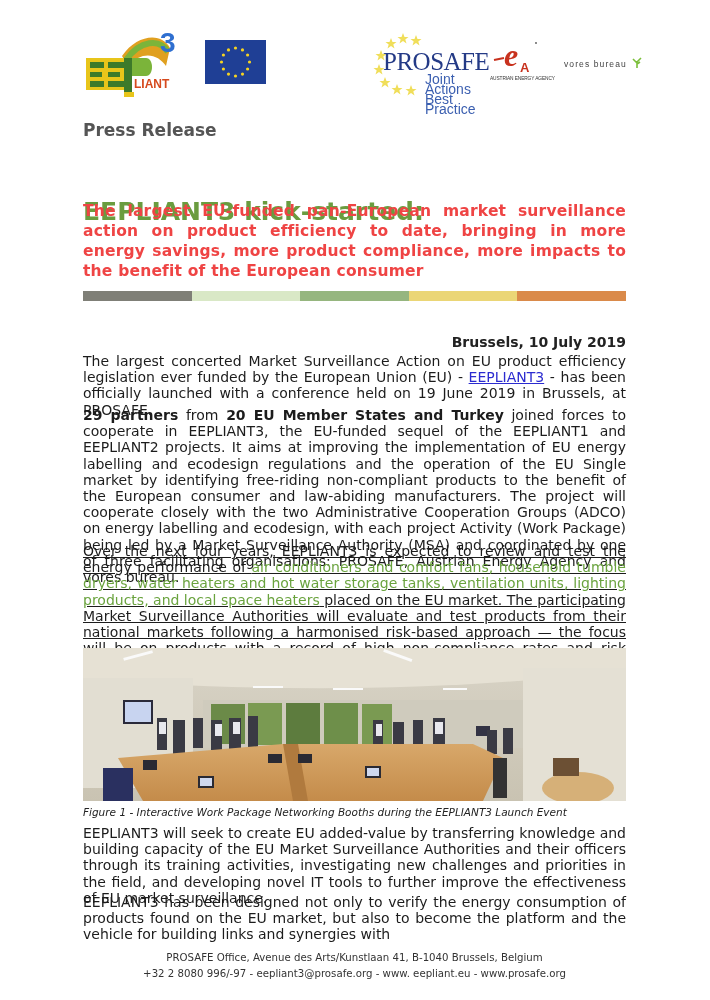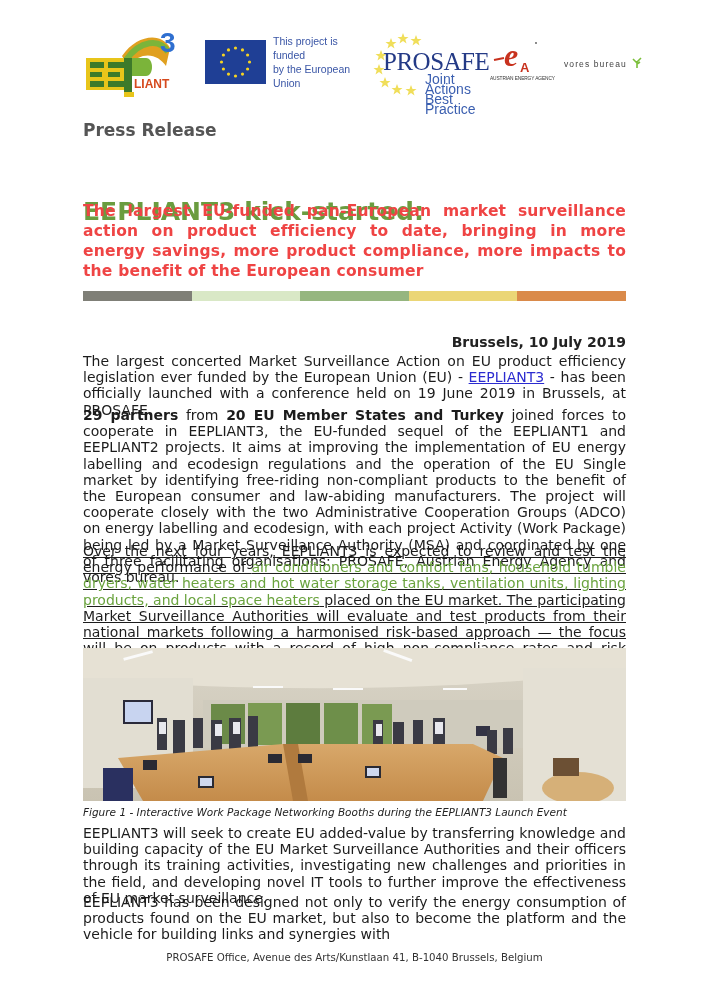--- a/index.html
+++ b/index.html
@@ -85,24 +85,20 @@
           <circle cx="42.6" cy="29" r="1.6"></circle>
           <circle cx="37.5" cy="34.1" r="1.6"></circle>
           <circle cx="30.5" cy="36" r="1.6"></circle>
           <circle cx="23.5" cy="34.1" r="1.6"></circle>
           <circle cx="18.4" cy="29" r="1.6"></circle>
           <circle cx="16.5" cy="22" r="1.6"></circle>
           <circle cx="18.4" cy="15" r="1.6"></circle>
           <circle cx="23.5" cy="9.9" r="1.6"></circle>
         </g>
       </svg>
-    </div>
-    <div class="eu-text">
-      <div>This project is funded</div>
-      <div>by the European Union</div>
     </div>
   </div>
 
   <div class="logo prosafe-logo">
     <svg width="110" height="66" viewBox="0 0 110 66" style="position:absolute;left:0;top:0;">
       <g fill="#f0de5a">
         <polygon points="18,8 19.5,12 23.5,12 20.3,14.5 21.5,18.5 18,16 14.5,18.5 15.7,14.5 12.5,12 16.5,12"></polygon>
         <polygon points="30,3 31.5,7 35.5,7 32.3,9.5 33.5,13.5 30,11 26.5,13.5 27.7,9.5 24.5,7 28.5,7"></polygon>
         <polygon points="43,5 44.5,9 48.5,9 45.3,11.5 46.5,15.5 43,13 39.5,15.5 40.7,11.5 37.5,9 41.5,9"></polygon>
         <polygon points="8,20 9.5,24 13.5,24 10.3,26.5 11.5,30.5 8,28 4.5,30.5 5.7,26.5 2.5,24 6.5,24"></polygon>
@@ -230,13 +226,14 @@
   </svg>
 </div>
 
 <div class="content caption">Figure 1 - Interactive Work Package Networking Booths during the EEPLIANT3 Launch Event</div>
 
 <div class="content para p4">EEPLIANT3 will seek to create EU added-value by transferring knowledge and building capacity of the EU Market Surveillance Authorities and their officers through its training activities, investigating new challenges and priorities in the field, and developing novel IT tools to further improve the effectiveness of EU market surveillance.</div>
 <div class="content para p5">EEPLIANT3 has been designed not only to verify the energy consumption of products found on the EU market, but also to become the platform and the vehicle for building links and synergies with</div>
 
 <div class="footer">
   <div>PROSAFE Office, Avenue des Arts/Kunstlaan 41, B-1040 Brussels, Belgium</div>
+  <div>+32 2 8080 996/-97 - eepliant3@prosafe.org - www. eepliant.eu - www.prosafe.org</div>
 </div>
 
 </body></html>

